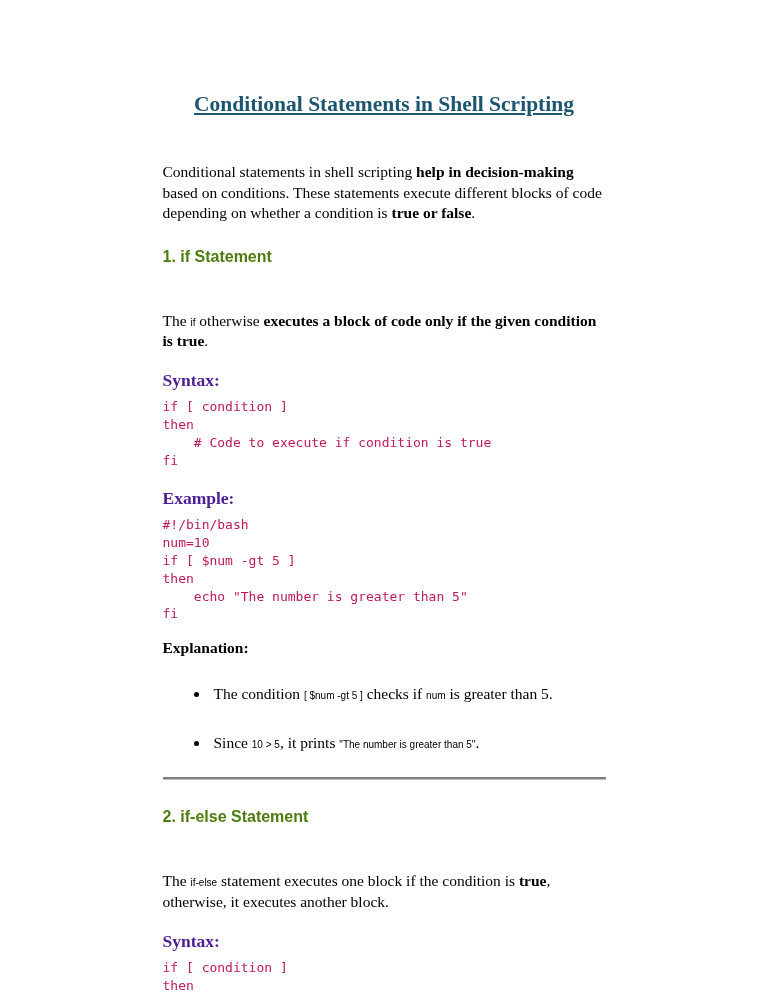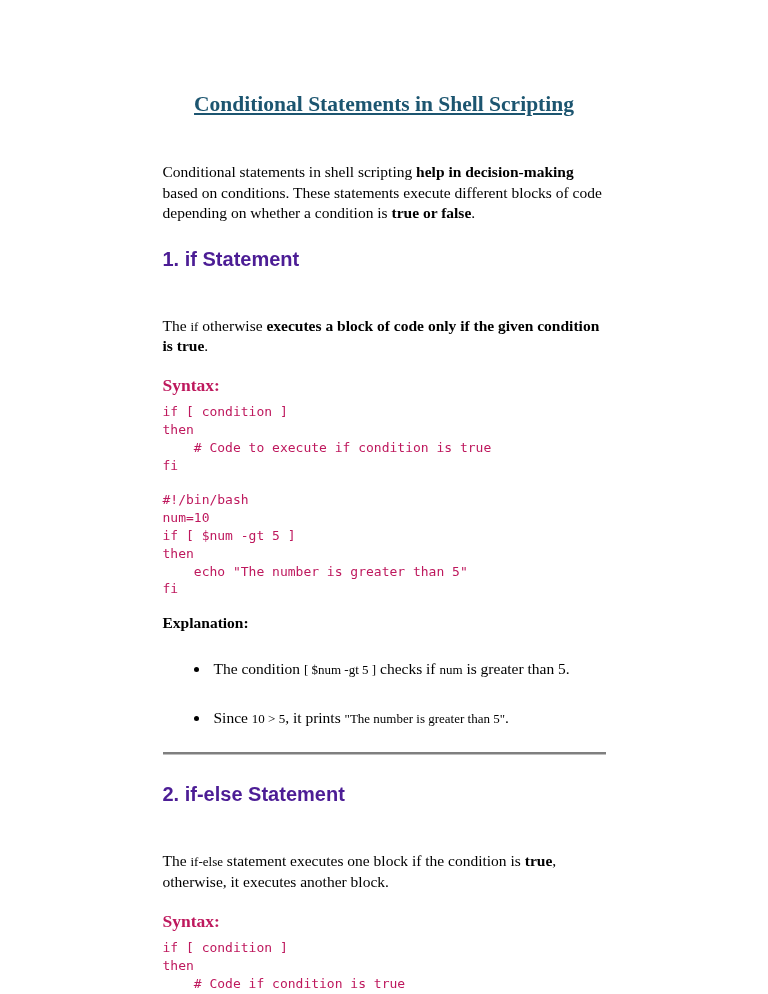--- a/index.html
+++ b/index.html
@@ -24,43 +24,43 @@
   }
   .body-para {
     font-size: 15.5px;
     line-height: 1.33;
     margin-bottom: 14px;
     margin-top: 45px;
   }
   .body-para b { font-weight: bold; }
   .section-heading {
     font-family: "Liberation Sans", sans-serif;
-    font-size: 20px;
+    font-size: 16px;
     font-weight: bold;
-    color: #4c1d95;
+    color: #4d7c0f;
     margin: 24px 0 16px 0;
   }
   .sub-heading {
     font-family: "Liberation Serif", serif;
     font-size: 17.5px;
     font-weight: bold;
-    color: #be185d;
+    color: #4c1d95;
     margin: 18px 0 7px 0;
   }
   pre.code-block {
     font-family: "DejaVu Sans Mono", monospace;
     font-size: 13px;
     line-height: 1.38;
     white-space: pre;
     margin: 0 0 16px 0;
     color: #be185d;
   }
   code.inline-code {
-    font-family: Liberation Serif, serif;
-    font-size: 13px;
+    font-family: Liberation Sans, sans-serif;
+    font-size: 10px;
   }
   .explanation-label {
     font-size: 15.5px;
     font-weight: bold;
     margin: 16px 0 10px 0;
   }
   ul.bullet-list {
     margin: 0 0 22px 47px;
   }
   ul.bullet-list li {
@@ -90,20 +90,21 @@
 
   <p class="body-para"><span>The </span><code class="inline-code">if</code><span> otherwise </span><b>executes a block of code only if the given condition is true</b><span>.</span></p>
 
   <h3 class="sub-heading">Syntax:</h3>
 
   <pre class="code-block">if [ condition ]
 then
     # Code to execute if condition is true
 fi</pre>
 
+  <h3 class="sub-heading">Example:</h3>
 
   <pre class="code-block">#!/bin/bash
 num=10
 if [ $num -gt 5 ]
 then
     echo "The number is greater than 5"
 fi</pre>
 
   <p class="explanation-label">Explanation:</p>
 

